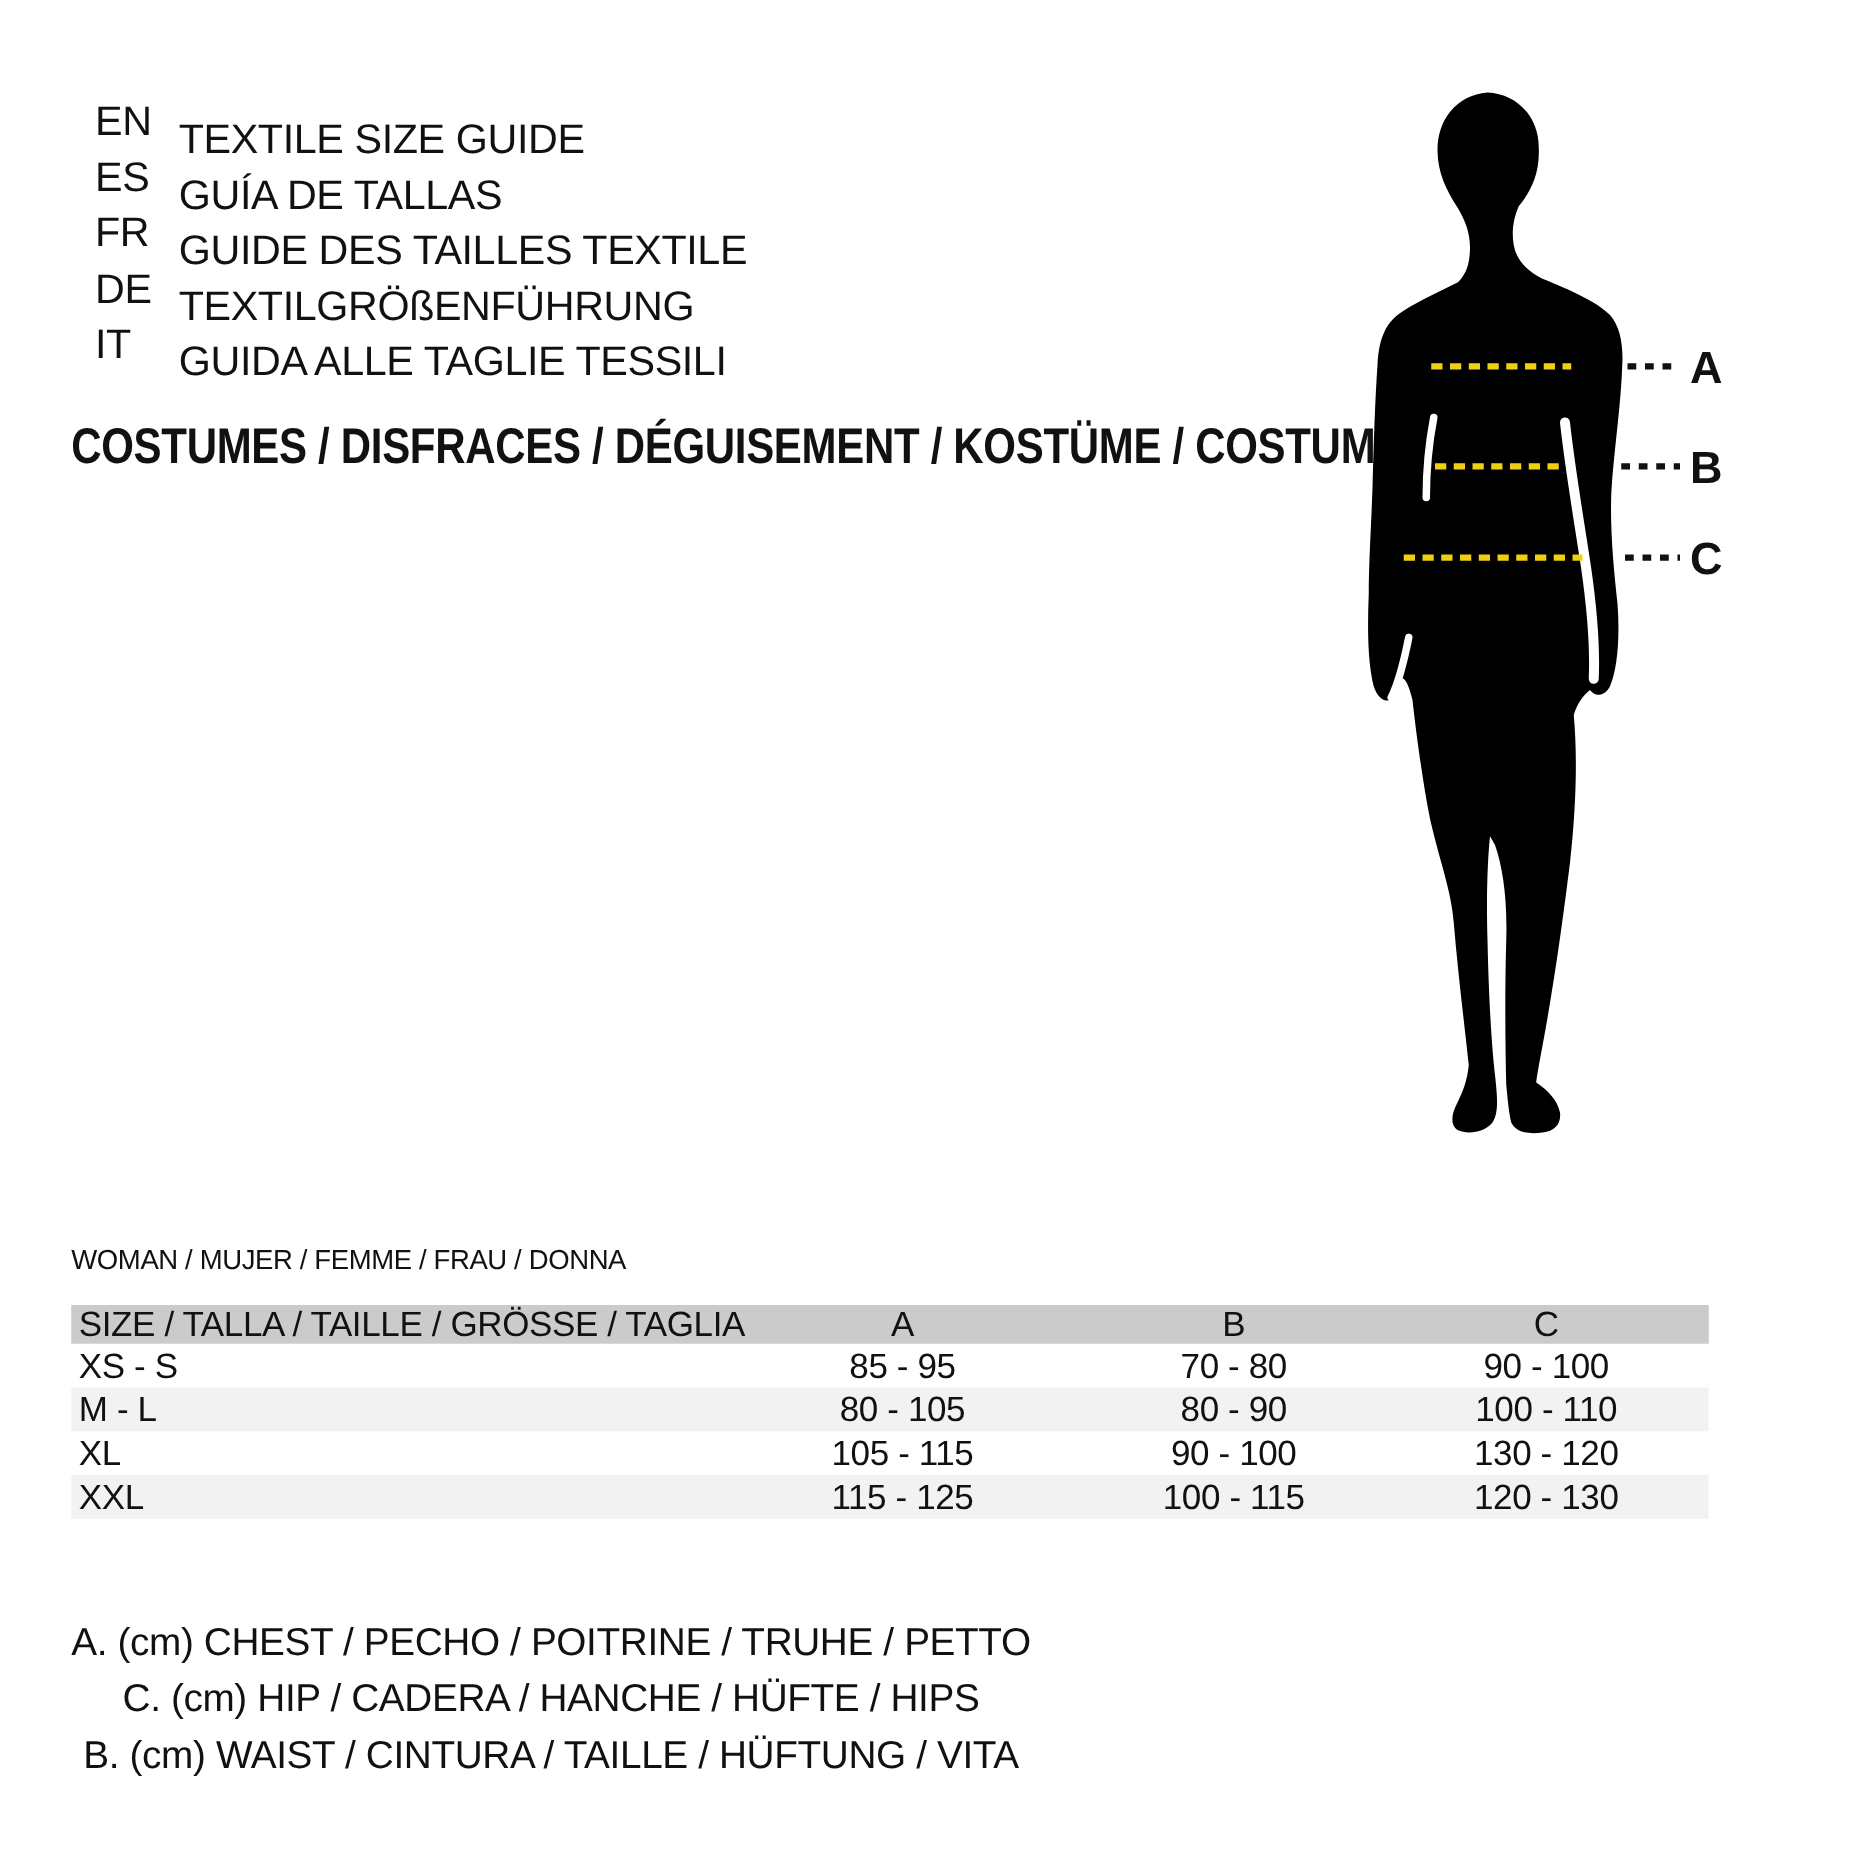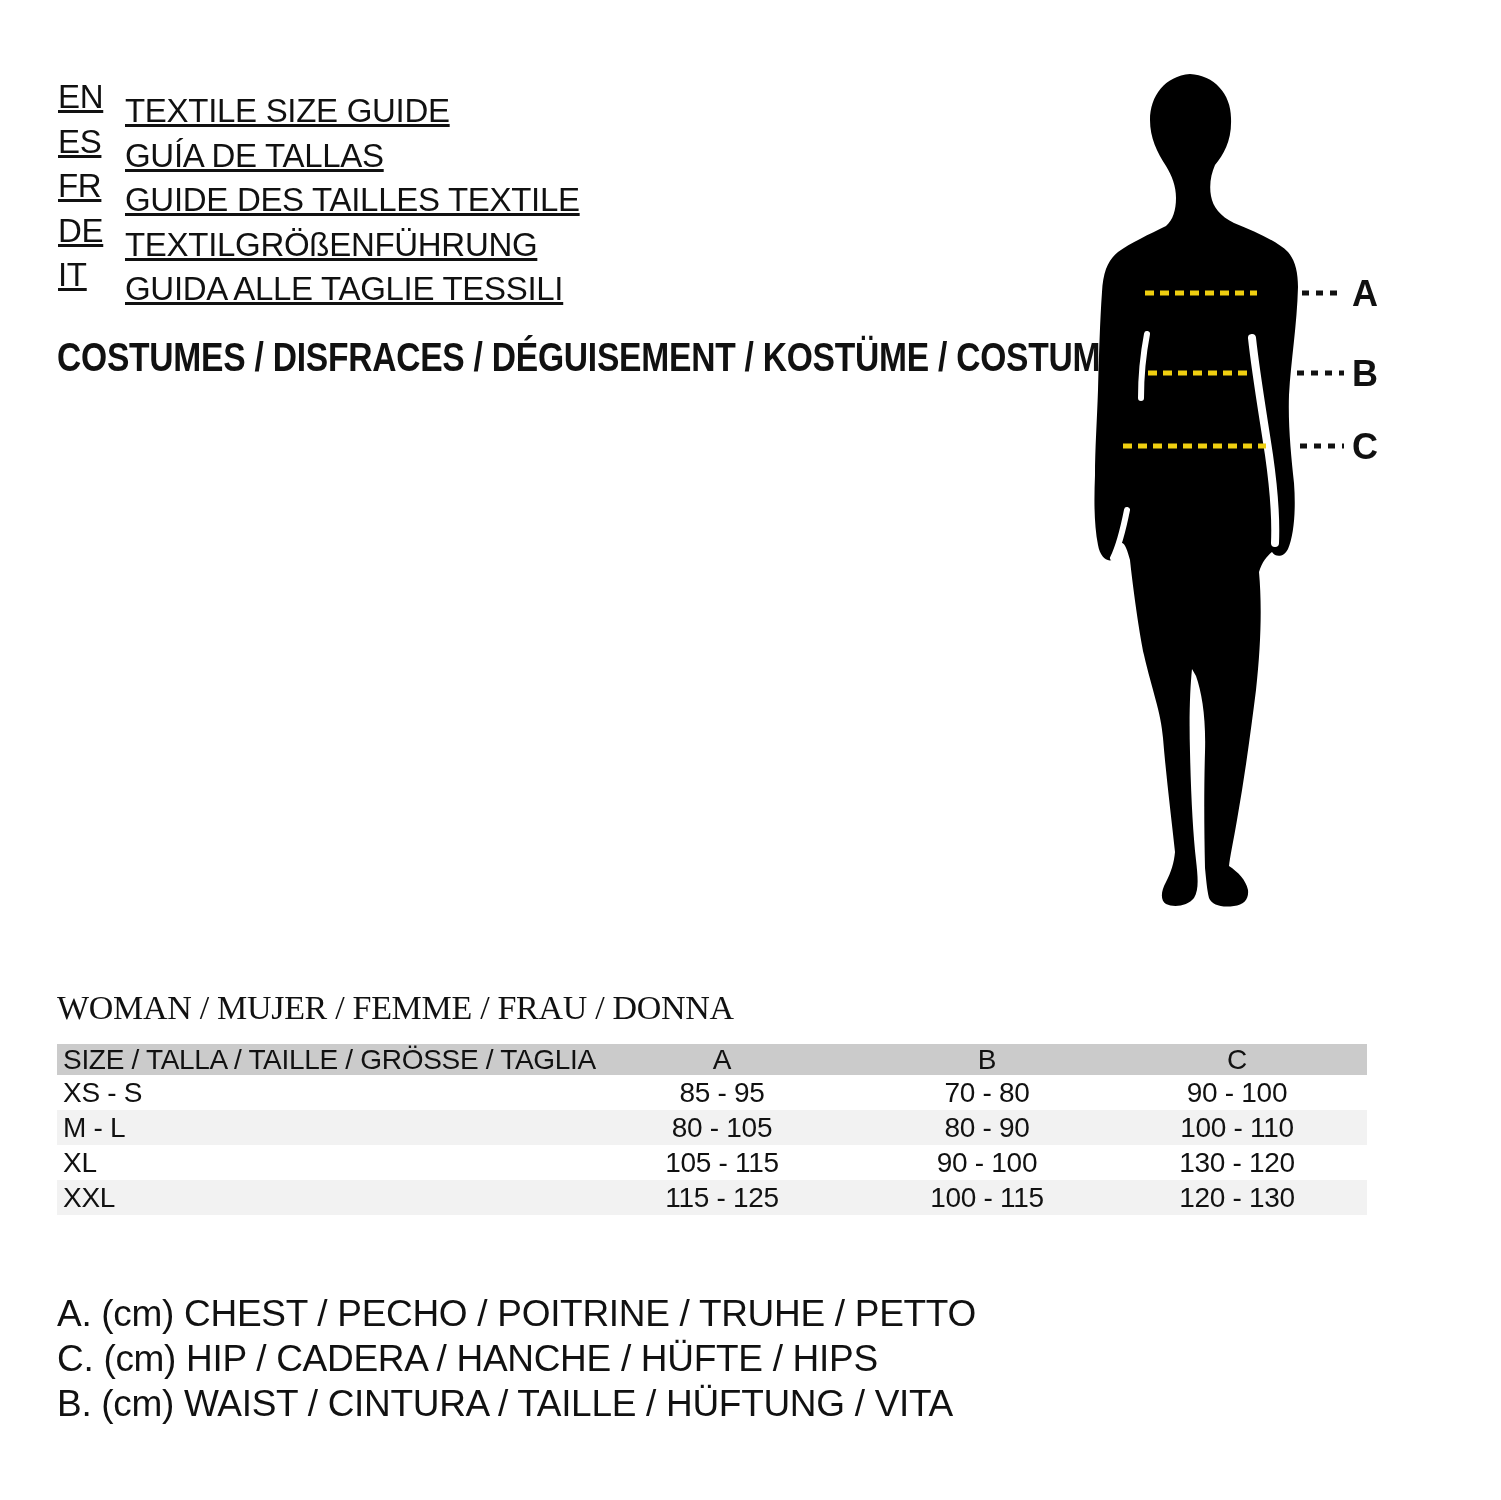--- a/index.html
+++ b/index.html
@@ -2,52 +2,52 @@
 <html><head>
 <meta charset="utf-8">
 <style>
   html,body{margin:0;padding:0;background:#fff;}
   #canvas{
     position:relative;width:1501px;height:1500px;background:var(--page-bg,#fff);
     font-family:"Liberation Sans",sans-serif;color:var(--text,#111);
     overflow:hidden;letter-spacing:-0.3px;
   }
   
-  .lang-list{position:absolute;left:58px;top:75px;display:grid;grid-template-columns:67px auto;grid-auto-rows:44.5px;align-items:center;text-decoration:underline;}
+  .lang-list{position:absolute;left:76px;top:75px;display:grid;grid-template-columns:67px auto;grid-auto-rows:44.5px;align-items:center;}
   .lang-code,.lang-title{font-size:33px;font-weight:bold;white-space:nowrap;}
   .lang-title{font-weight:normal;margin-top:28px;}
   .lang-code{font-weight:normal;}
   
 
   .category-title{
     position:absolute;left:57px;top:335px;font-size:40px;font-weight:bold;white-space:nowrap;
     transform:scaleX(.84);transform-origin:0 50%;
   }
 
   
   .figure-svg{position:absolute;left:1050px;top:60px;width:400px;height:900px;}
   .measure-label{
     position:absolute;left:1352px;width:44px;text-align:left;
     font-size:36px;font-weight:bold;line-height:36px;
   }
   #label-a{top:276px;} #label-b{top:356px;} #label-c{top:429px;}
 
-  .section-title{position:absolute;left:57px;top:993px;font-size:34px;line-height:30px;white-space:nowrap;font-family:Liberation Serif, serif;}
+  .section-title{position:absolute;left:57px;top:993px;font-size:22px;line-height:30px;white-space:nowrap;}
 
   
   .size-table{position:absolute;left:57px;top:1044px;width:1310px;padding-right:70px;font-size:28px;}
   .t-row{display:grid;grid-template-columns:520px 290px 240px 260px;align-items:center;height:35px;}
   .t-row.head{height:31px;background:var(--header-bg,#cbcbcb);}
   .t-row.zebra{background:var(--zebra-bg,#f2f2f2);}
   .t-cell{white-space:nowrap;}
   .t-cell.lbl{padding-left:6px;text-align:left;}
   .t-cell.num{text-align:center;}
 
   .footnotes{position:absolute;left:57px;top:1291px;}
-  .footnote{font-size:37px;line-height:45px;white-space:nowrap;}
+  .footnote{font-size:31px;line-height:45px;white-space:nowrap;text-align:center;}
 </style>
 </head>
 <body>
 
 <div id="canvas" style="--page-bg: #ffffff; --text: #111111; --header-bg: #cbcbcb; --zebra-bg: #f2f2f2;">
 
   <div class="lang-list">
     <span class="lang-code">EN</span>
     <span class="lang-title">TEXTILE SIZE GUIDE</span>
     <span class="lang-code">ES</span>

